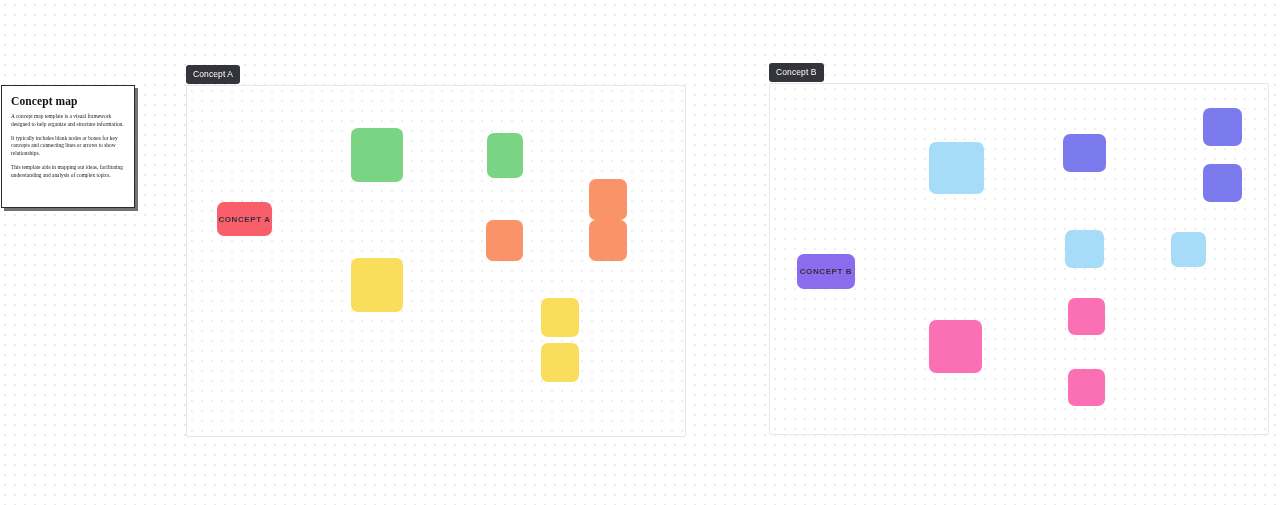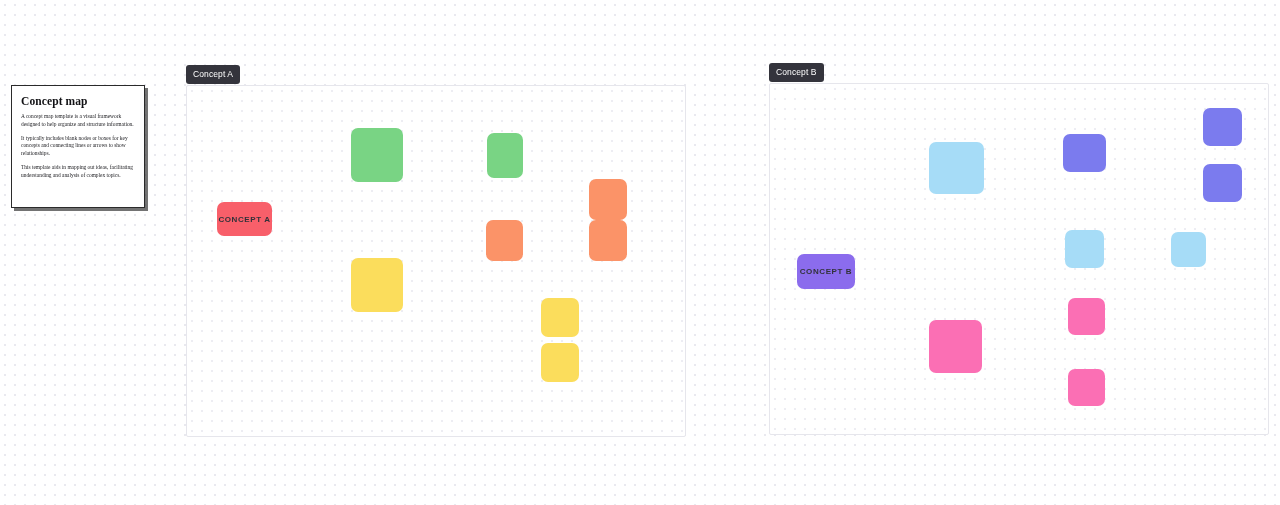--- a/index.html
+++ b/index.html
@@ -15,21 +15,21 @@
     background-color: #ffffff;
     background-image:
       radial-gradient(circle, #e9e9ef 1px, transparent 1.05px);
     background-size: 10px 10px;
     background-position: 0 0;
   }
 
   
   #info-card {
     position: absolute;
-    left: 11px; top: 85px;
+    left: 1px; top: 85px;
     width: 134px; height: 123px;
     background: #ffffff;
     border: 1.5px solid #2b2b2b;
     box-shadow: 3px 3px 0 rgba(0,0,0,0.55);
     padding: 9px 9px 24px 9px;
   }
   #info-card .title {
     font-family: "Liberation Serif", serif;
     font-weight: bold;
     font-size: 11.5px;

